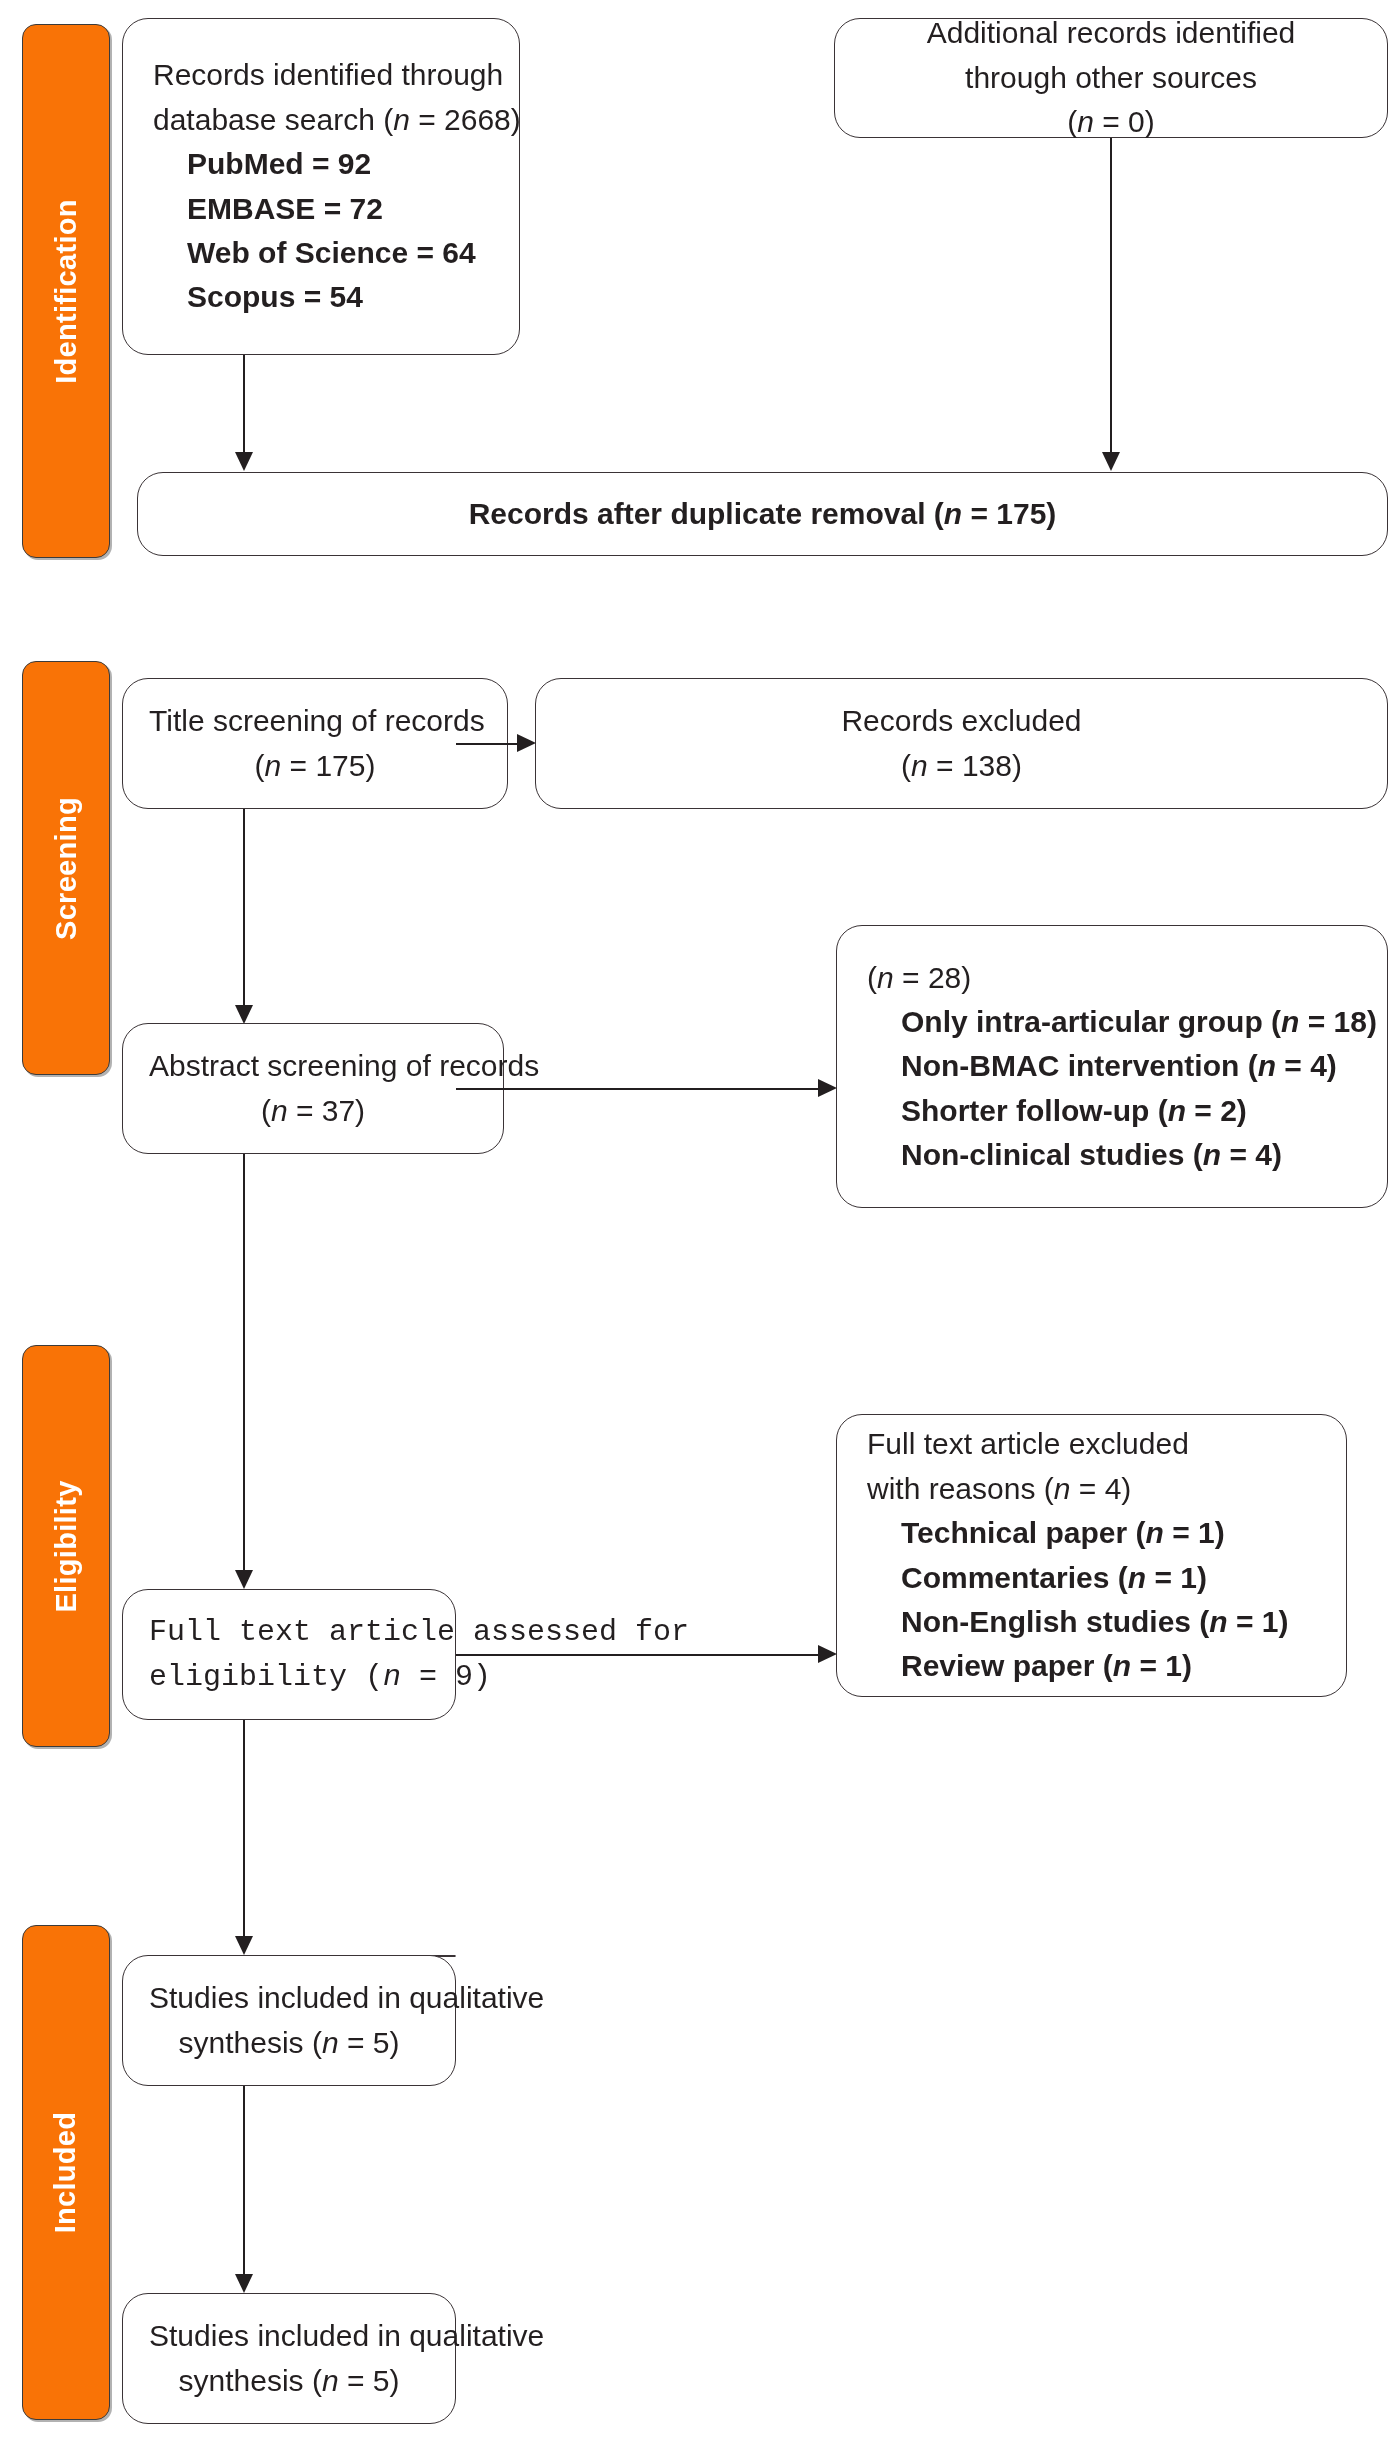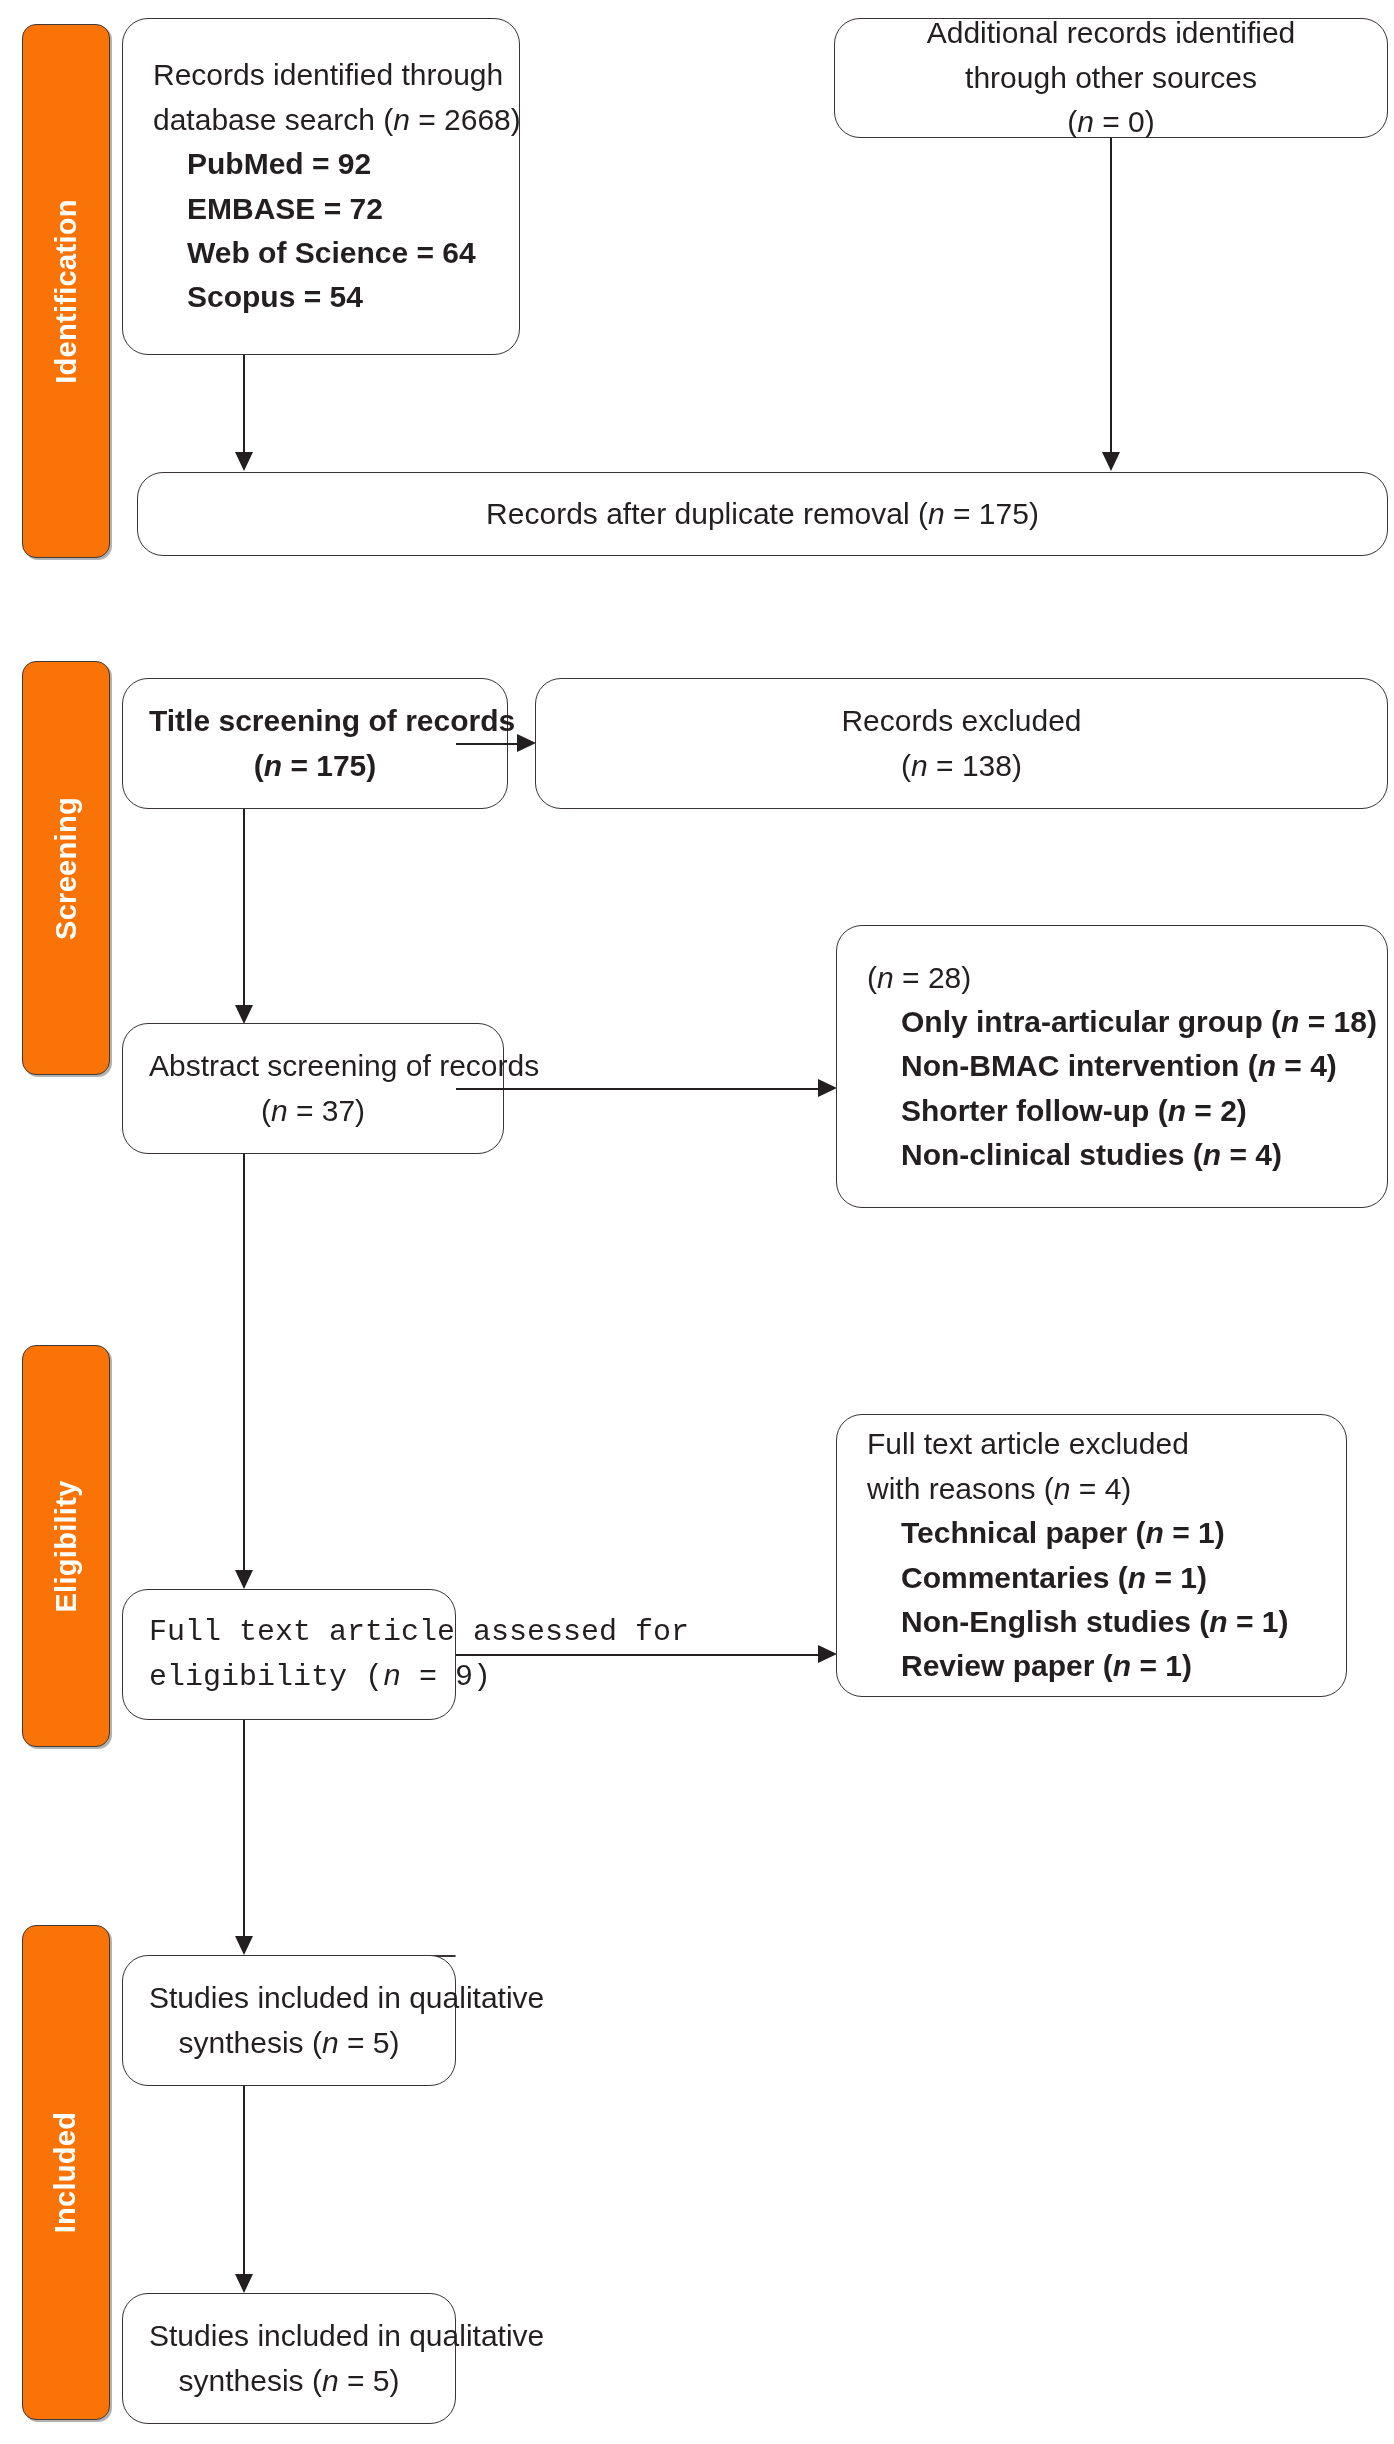--- a/index.html
+++ b/index.html
@@ -127,27 +127,27 @@
       <span class="line">(<span class="it">n</span> = 0)</span>
     </div>
   </div>
 
   <div class="vline" style="left:243px; top:355px; height:99px;"></div>
   <div class="arrow-down" style="left:235px; top:452px;"></div>
 
   <div class="vline" style="left:1110px; top:138px; height:316px;"></div>
   <div class="arrow-down" style="left:1102px; top:452px;"></div>
 
-  <div class="node center" style="left:137px; top:472px; width:1251px; height:84px;">
+  <div class="node center" style="left:137px; top:472px; width:1251px; height:84px;font-weight:bold;">
     <div class="pad">
       <span class="line">Records after duplicate removal (<span class="it">n</span> = 175)</span>
     </div>
   </div>
 
-  <div class="node center" style="left:122px; top:678px; width:386px; height:131px;font-weight:bold;">
+  <div class="node center" style="left:122px; top:678px; width:386px; height:131px;">
     <div class="pad">
       <span class="line">Title screening of records</span>
       <span class="line">(<span class="it">n</span> = 175)</span>
     </div>
   </div>
 
   <div class="node center" style="left:535px; top:678px; width:853px; height:131px;">
     <div class="pad">
       <span class="line">Records excluded</span>
       <span class="line">(<span class="it">n</span> = 138)</span>

